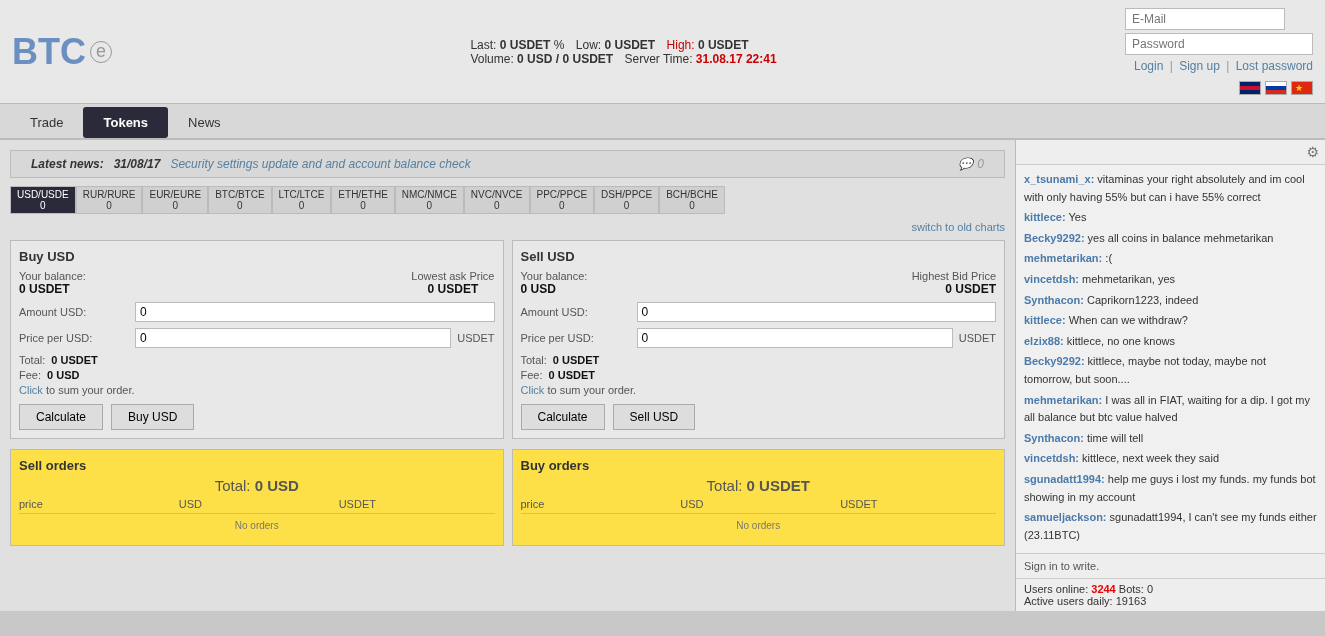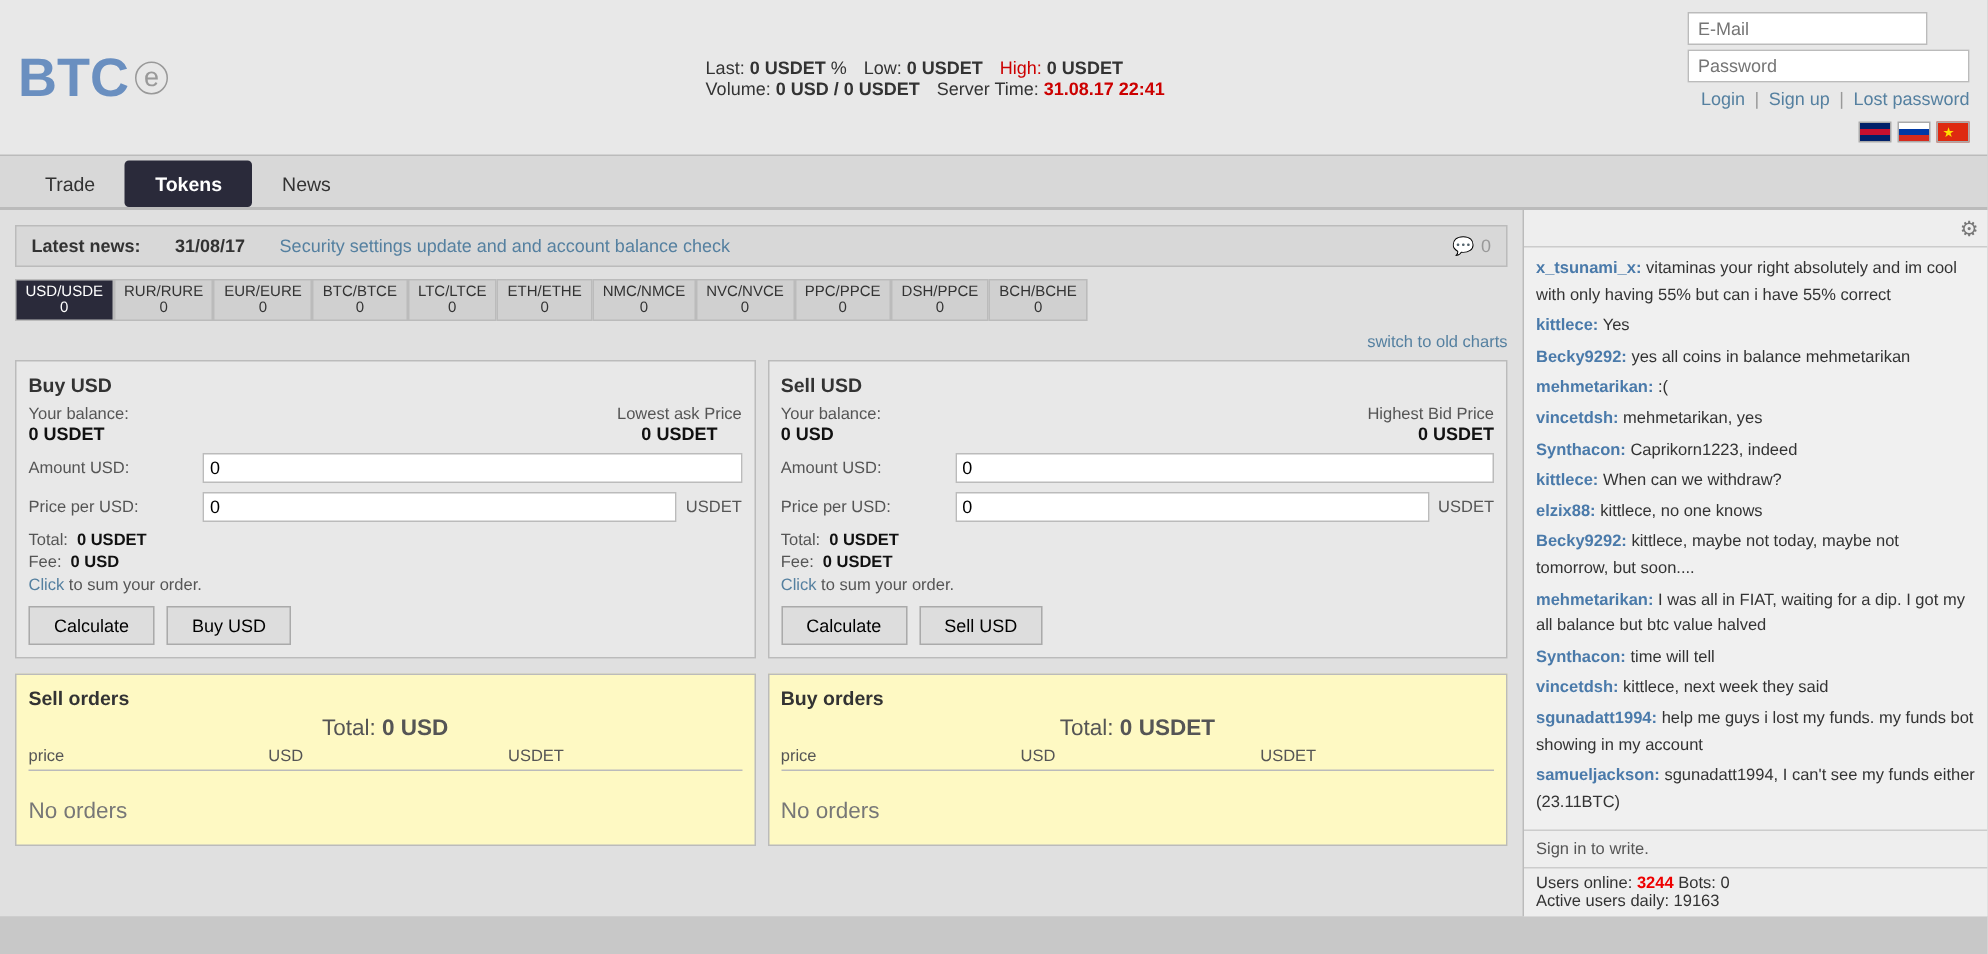--- a/index.html
+++ b/index.html
@@ -22,21 +22,21 @@
     #nav { background: #d8d8d8; border-bottom: 2px solid #bbb; display: flex; align-items: flex-end; padding: 0 10px; height: 36px; }
     .nav-item { padding: 8px 20px; font-size: 13px; cursor: pointer; color: #333; }
     .nav-item.active { background: #2a2a3a; color: white; font-weight: bold; border-radius: 3px; }
 
     
     #main { display: flex; gap: 0; }
     #trading-area { flex: 1; background: #e0e0e0; padding: 10px; min-width: 0; }
     #chat-area { width: 310px; background: #f0f0f0; border-left: 1px solid #bbb; display: flex; flex-direction: column; }
 
     
-    #news-bar { background: #d8d8d8; border: 1px solid #bbb; padding: 6px 10px; margin-bottom: 8px; display: flex; align-items: center; gap: 23px; }
+    #news-bar { background: #d8d8d8; border: 1px solid #bbb; padding: 6px 20px; margin-bottom: 8px; display: flex; align-items: center; gap: 10px; font-style: italic; }
     #news-bar .news-label { font-weight: bold; color: #333; }
     #news-bar .news-date { font-weight: bold; color: #333; }
     #news-bar .news-content { color: #5580a0; }
     #news-bar .news-content a { color: #5580a0; text-decoration: none; }
     #news-comment { margin-left: auto; color: #999; display: flex; align-items: center; gap: 4px; }
 
     
     #pair-tabs { display: flex; flex-wrap: wrap; gap: 0; margin-bottom: 6px; }
     .pair-tab { background: #d0d0d0; border: 1px solid #bbb; padding: 2px 6px; font-size: 11px; cursor: pointer; text-align: center; min-width: 55px; }
     .pair-tab.active { background: #2a2a3a; color: white; }
@@ -60,27 +60,27 @@
     .total-row { display: flex; gap: 6px; margin-bottom: 3px; font-size: 11px; color: #555; }
     .total-row .val { font-weight: bold; color: #111; }
     .click-sum { font-size: 11px; color: #555; margin-bottom: 8px; }
     .click-sum a { color: #5580a0; text-decoration: none; }
     .btn-row { display: flex; gap: 8px; }
     .btn { padding: 5px 16px; border: 1px solid #aaa; background: #ddd; cursor: pointer; font-size: 12px; }
     .btn-action { background: #ddd; }
 
     
     #orders-section { display: flex; gap: 8px; }
-    .orders-panel { flex: 1; background: #fef9c3; border: 1px solid #bbb; padding: 8px; }
+    .orders-panel { flex: 1; background: #fde047; border: 1px solid #bbb; padding: 8px; }
     .orders-panel h3 { font-size: 13px; color: #333; margin-bottom: 4px; font-weight: bold; }
     .orders-total { text-align: center; font-size: 15px; color: #555; margin-bottom: 4px; }
     .orders-total .val { font-weight: bold; }
     .orders-header { display: flex; gap: 4px; font-size: 11px; color: #555; border-bottom: 1px solid #bbb; padding-bottom: 3px; }
     .orders-header span { flex: 1; }
-    .no-orders { font-size: 15px; color: #777; padding: 6px 0; margin-top: 12px; }
+    .no-orders { font-size: 10px; color: #777; text-align: center; padding: 6px 0; }
     .chat-msg { margin-bottom: 3px; }
     .chat-user { color: #4a7aaa; font-weight: bold; }
     .chat-text { color: #333; }
     #chat-footer { padding: 6px 8px; border-top: 1px solid #ccc; background: #eee; font-size: 11px; color: #555; }
     #chat-header { display: flex; justify-content: flex-end; padding: 4px 6px; background: #eee; border-bottom: 1px solid #ccc; }
     #chat-gear { cursor: pointer; color: #777; font-size: 14px; }
     #users-bar { padding: 4px 8px; background: #eee; border-top: 1px solid #ccc; font-size: 11px; color: #333; }
     #users-bar span.online-count { font-weight: bold; color: #e00; }
 
     

